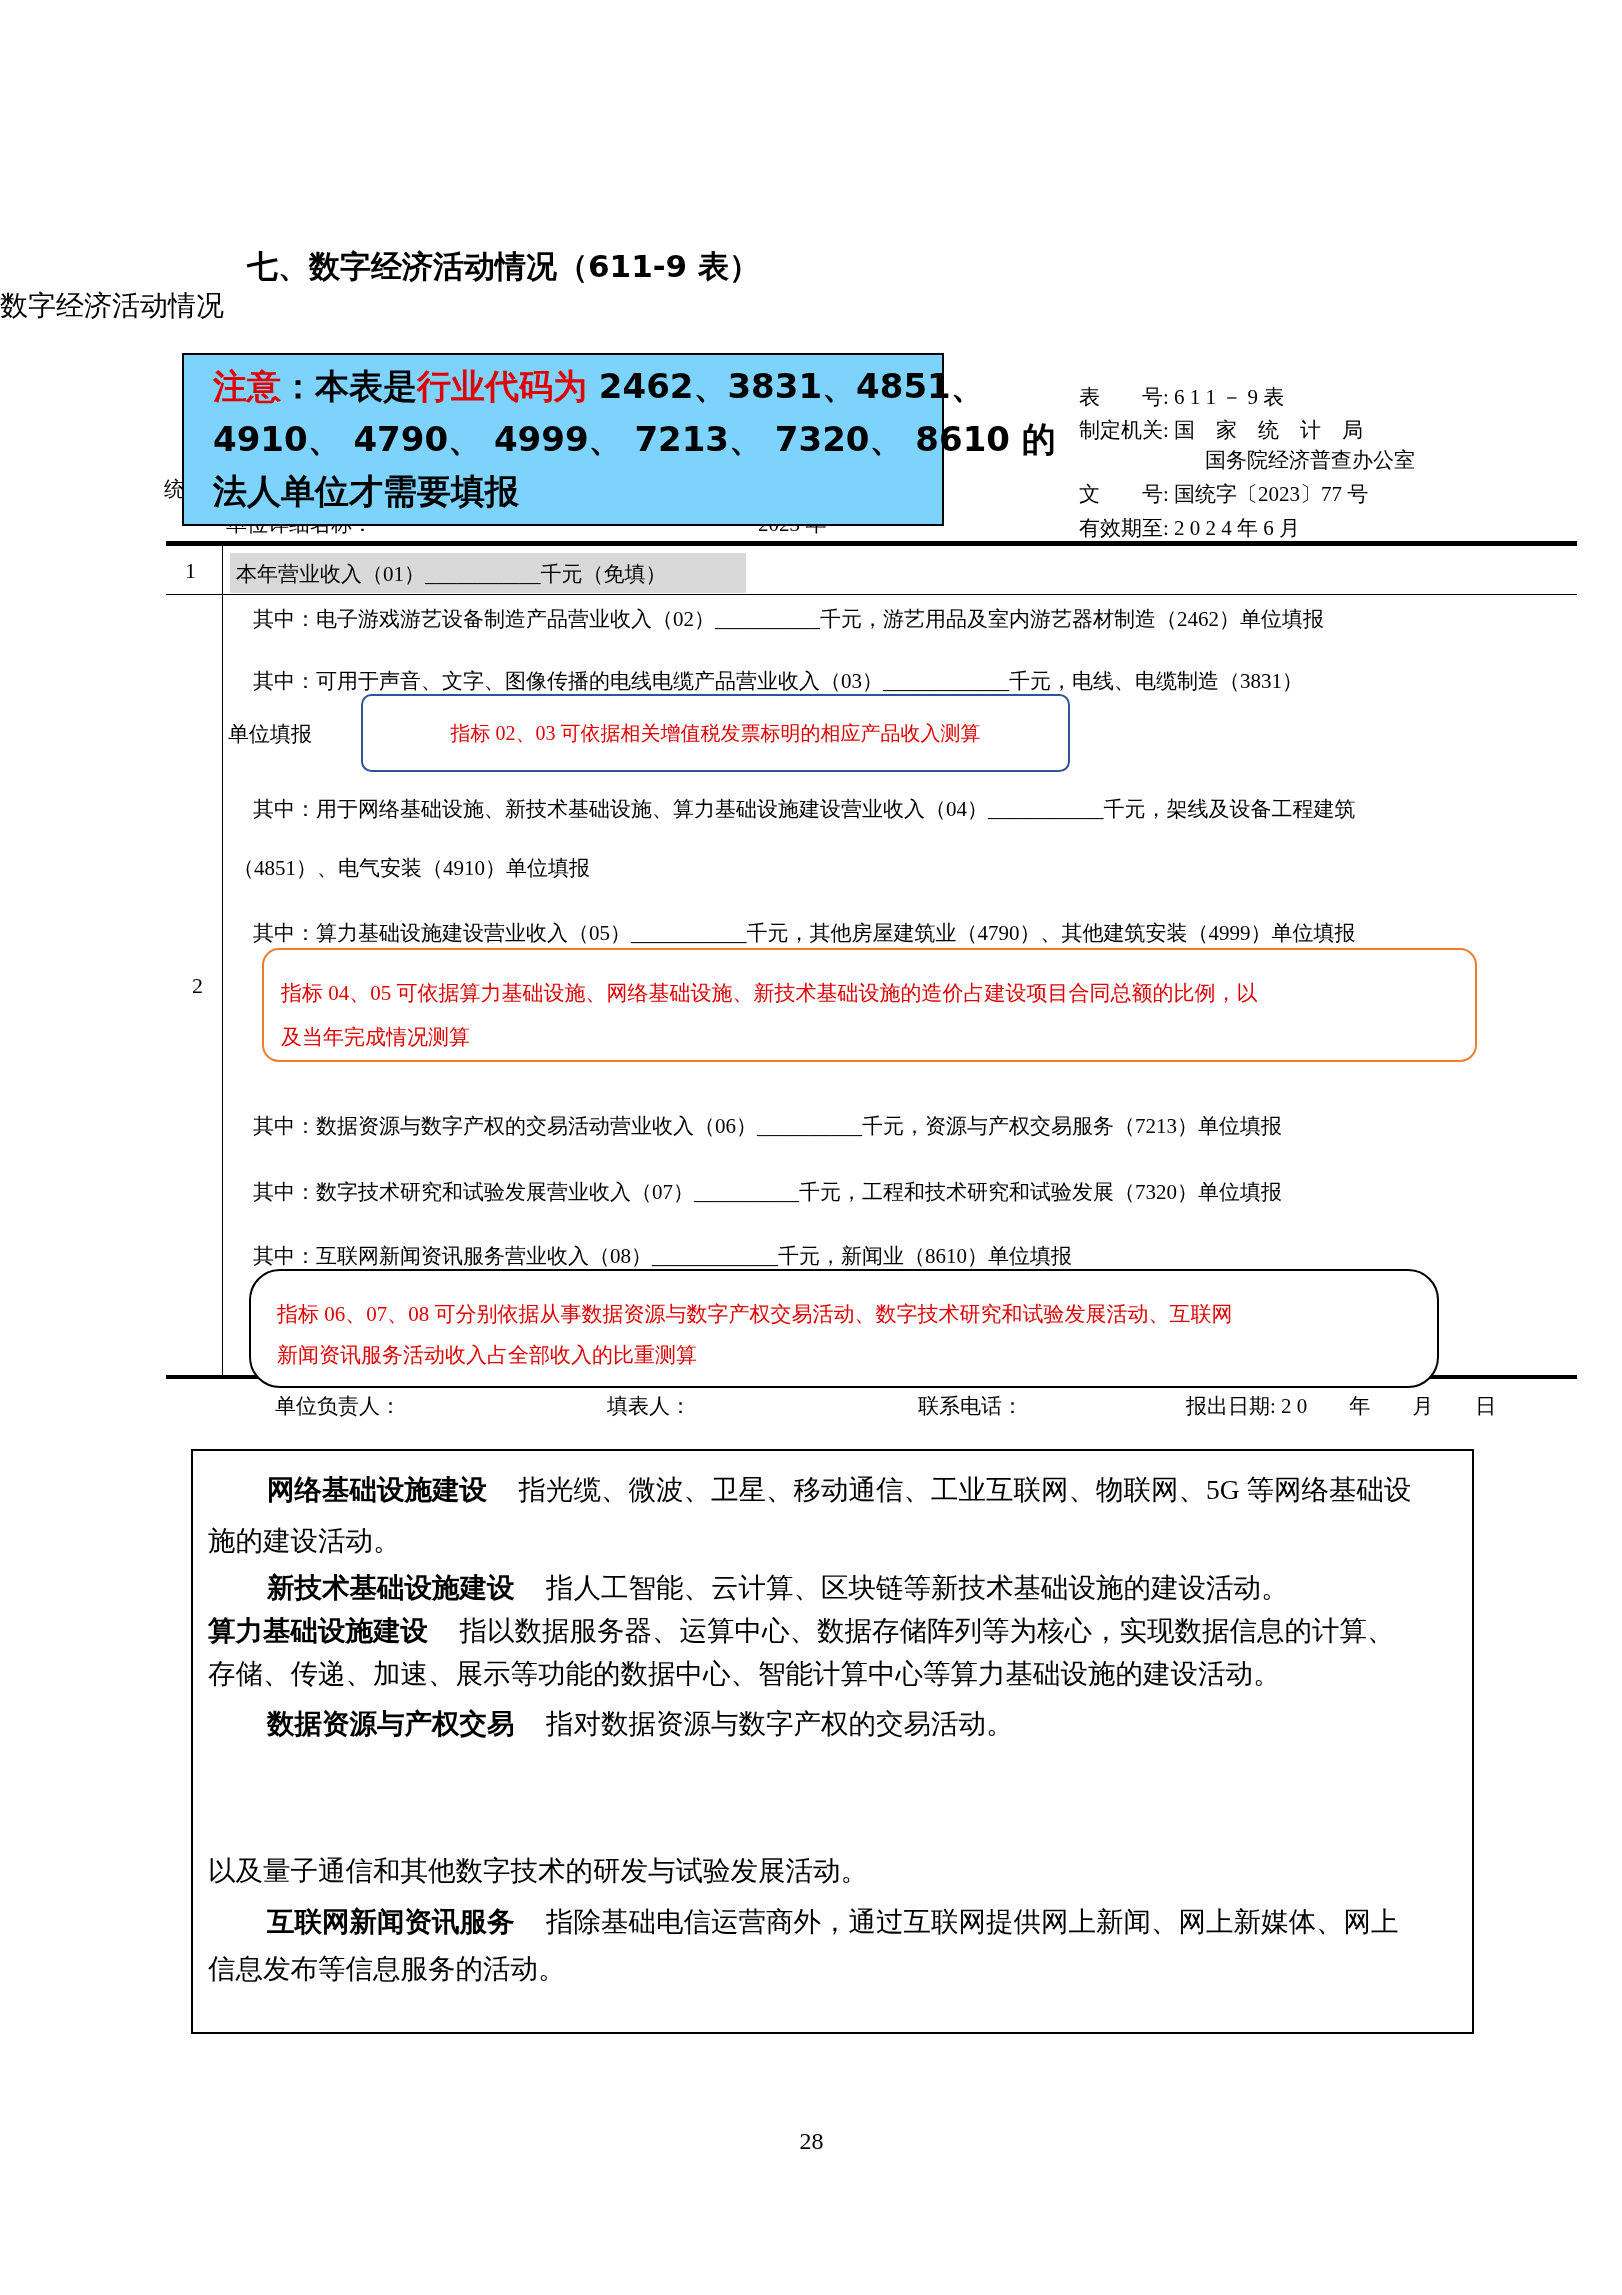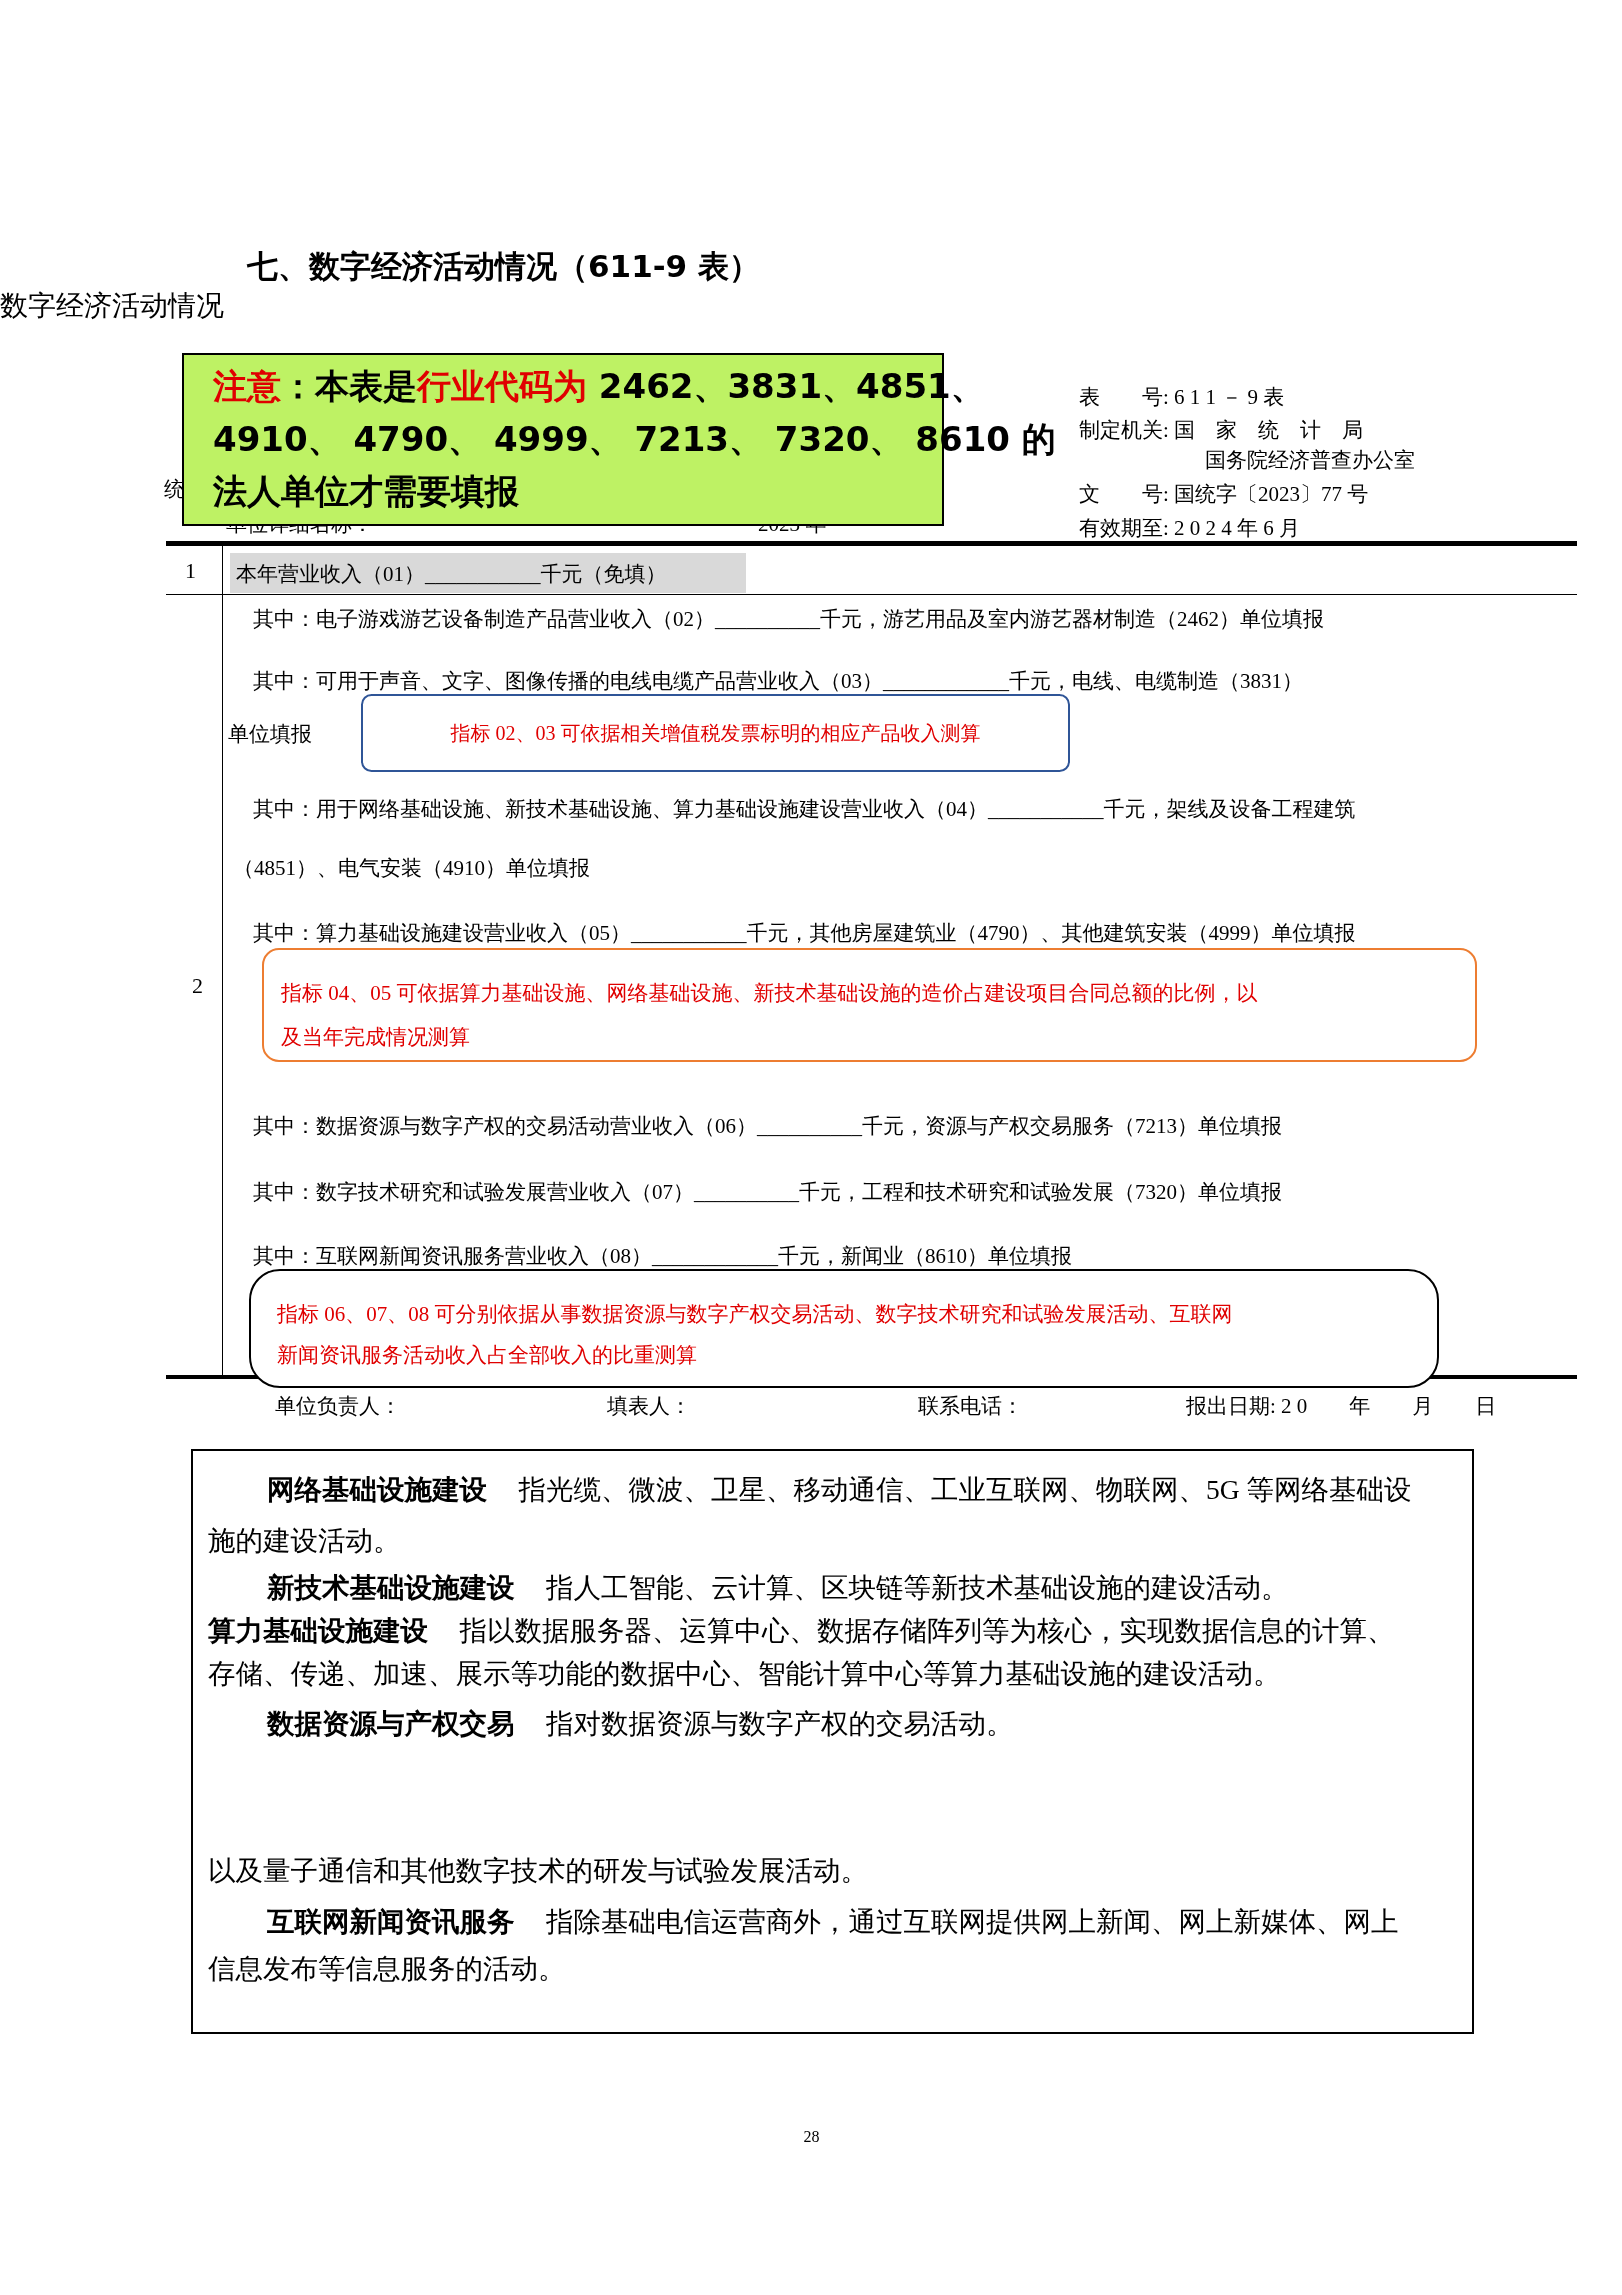--- a/index.html
+++ b/index.html
@@ -9,21 +9,21 @@
   .sans{font-family:"DejaVu Sans","Liberation Sans",sans-serif;margin-top:44px;}
   .red{color:#e00000;}
 
   .doc-title{left:247px;top:202px;font-size:31px;font-weight:bold;}
   .form-title{left:0;right:0;top:287px;text-align:left;font-size:28px;}
 
   .meta-line{left:1073px;width:510px;font-size:21px;margin-left:6px;}
 
   .hidden-line{font-size:21px;z-index:1;}
 
-  .notice-box{left:182px;top:353px;width:758px;height:169px;background:#bef264;
+  .notice-box{left:182px;top:353px;width:758px;height:169px;background:#7dd3fc;
               border:2px solid #000;z-index:3;}
   .notice-line{position:absolute;left:29px;white-space:pre;font-size:34px;font-weight:bold;
                font-family:"DejaVu Sans","Liberation Sans",sans-serif;}
 
   .rule{background:#000;z-index:0;}
 
   .rownum{font-size:22px;z-index:1;}
   .row-text{font-size:21px;z-index:1;}
   .gray-bar{left:230px;top:553px;width:516px;height:40px;background:#d9d9d9;z-index:1;}
 
@@ -38,21 +38,21 @@
   .ann-black{left:249px;top:1269px;width:1186px;height:115px;border:2px solid #000;
              border-radius:31px;background:#fff;z-index:2;}
   .ann-line{font-size:21px;z-index:3;}
 
   .footer-label{font-size:21px;top:1392px;z-index:1;}
 
   .def-box{left:191px;top:1449px;width:1279px;height:581px;border:2px solid #000;background:#fff;z-index:1;}
   .def-line{font-size:27.5px;z-index:2;}
   .def-line b{margin-right:3.9px;}
 
-  .page-num{left:0;right:0;top:2128px;text-align:center;font-size:16px;white-space:normal;}
+  .page-num{left:0;right:0;top:2128px;text-align:center;font-size:24px;white-space:normal;}
 </style>
 </head>
 <body>
 
 <div class="page">
 
   <div class="abs doc-title sans">七、数字经济活动情况（611-9 表）</div>
   <div class="abs form-title">数字经济活动情况</div>
 
   <div class="abs meta-line" style="top:383px">表　　号: 6 1 1 － 9 表</div>

